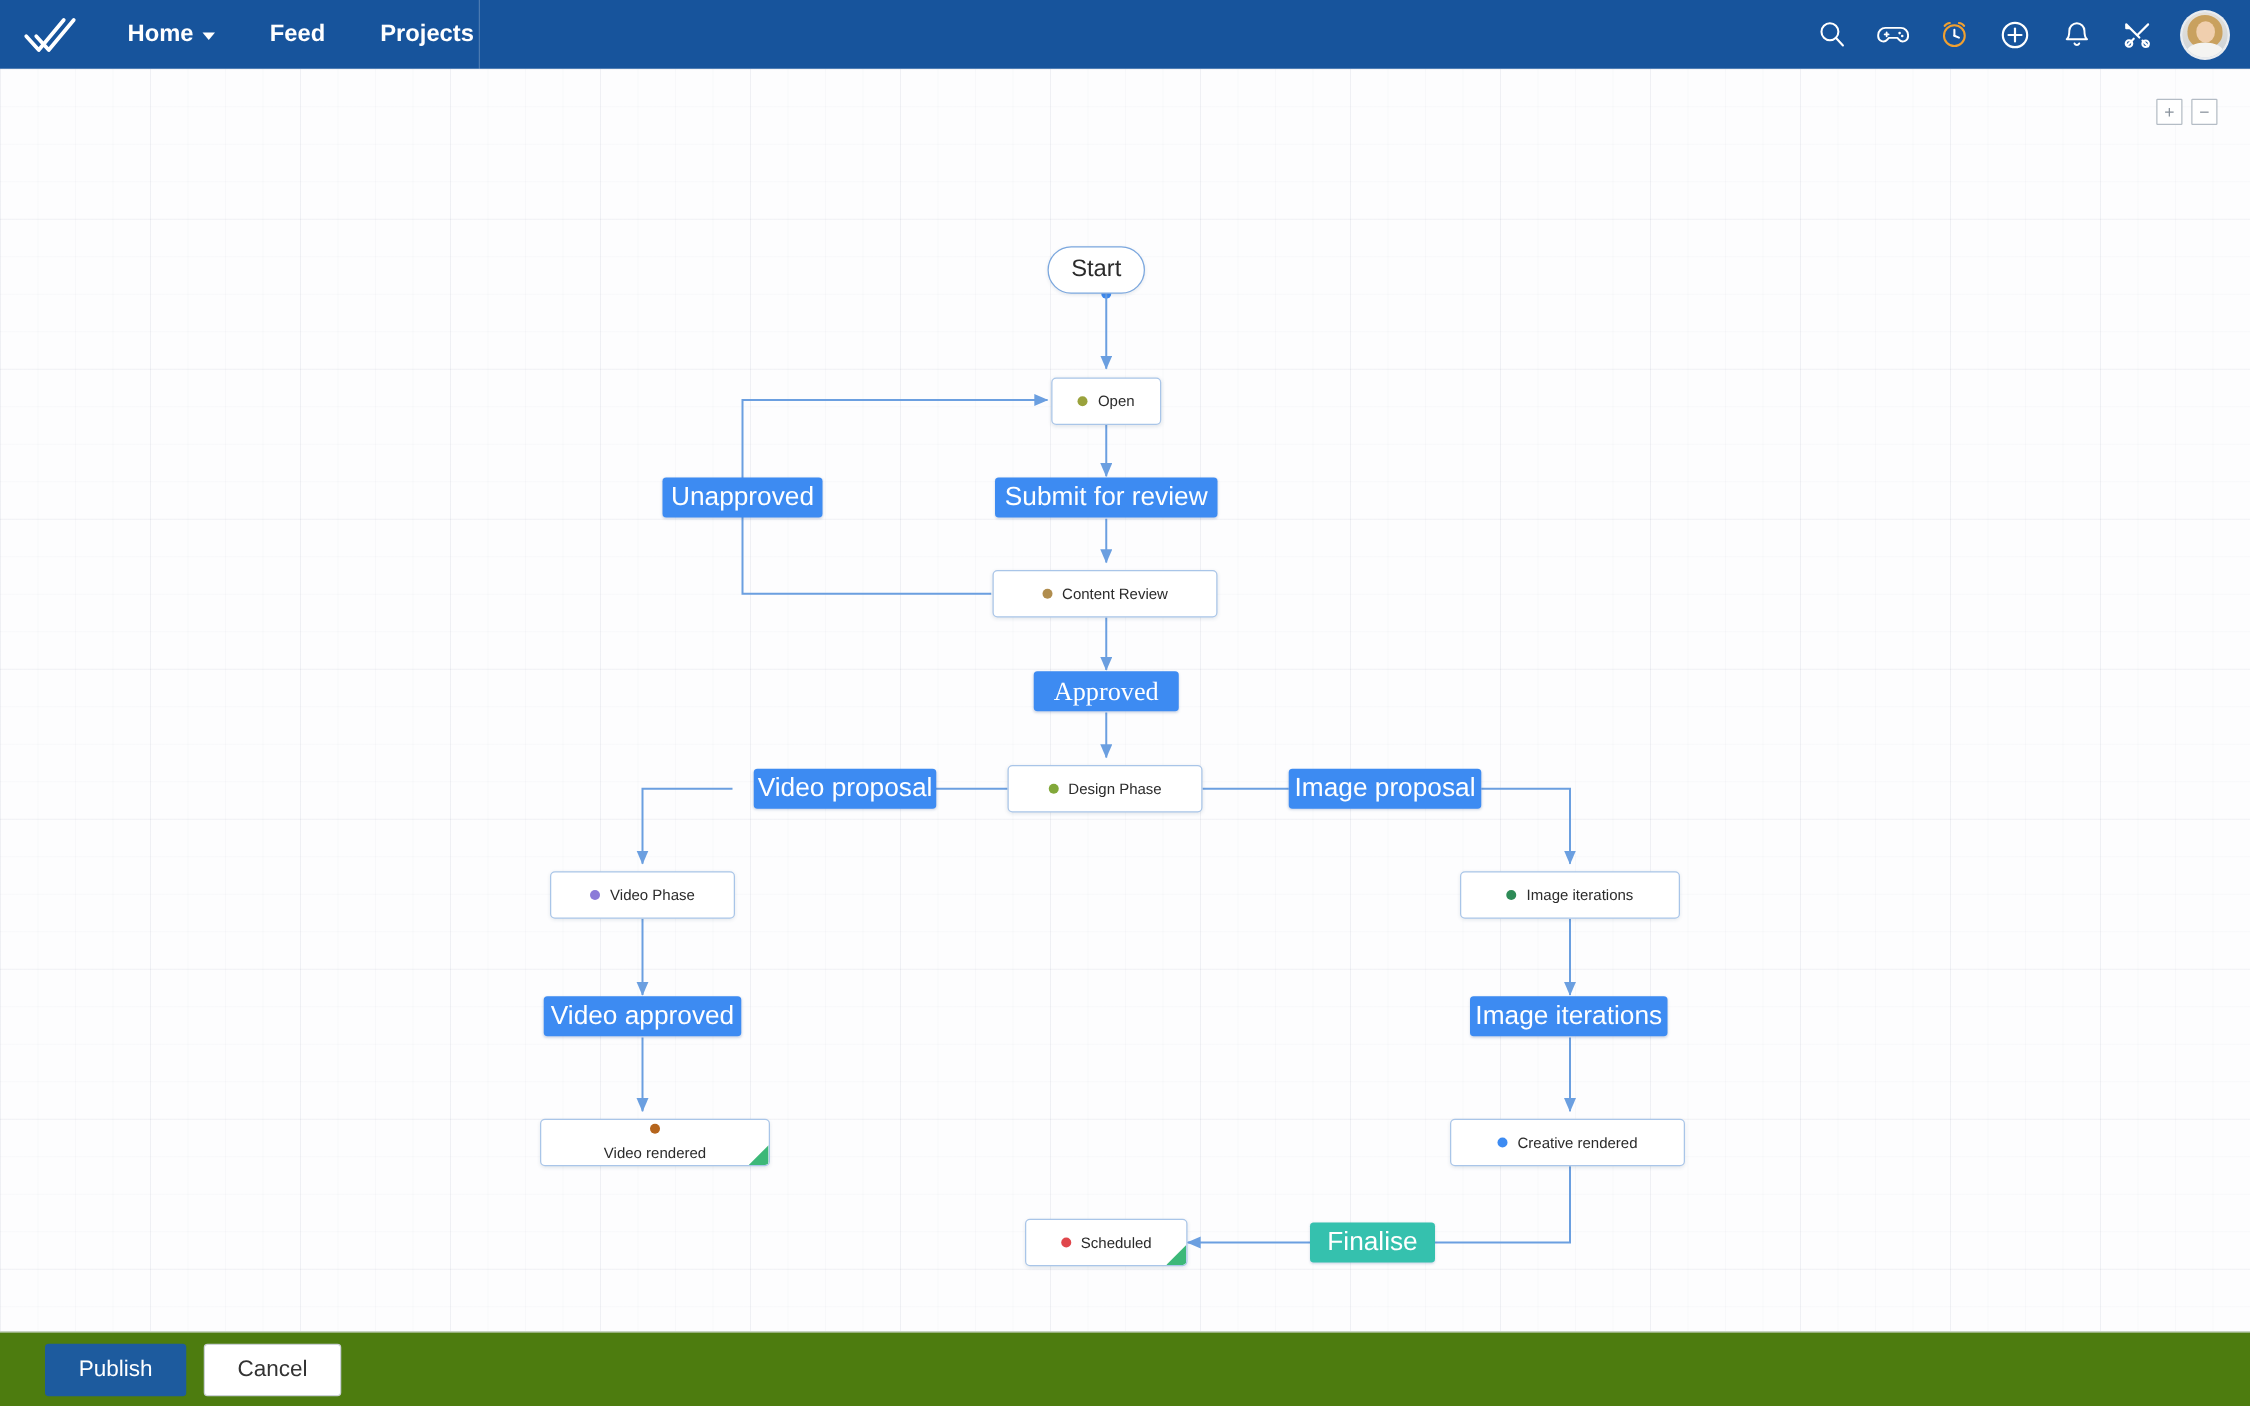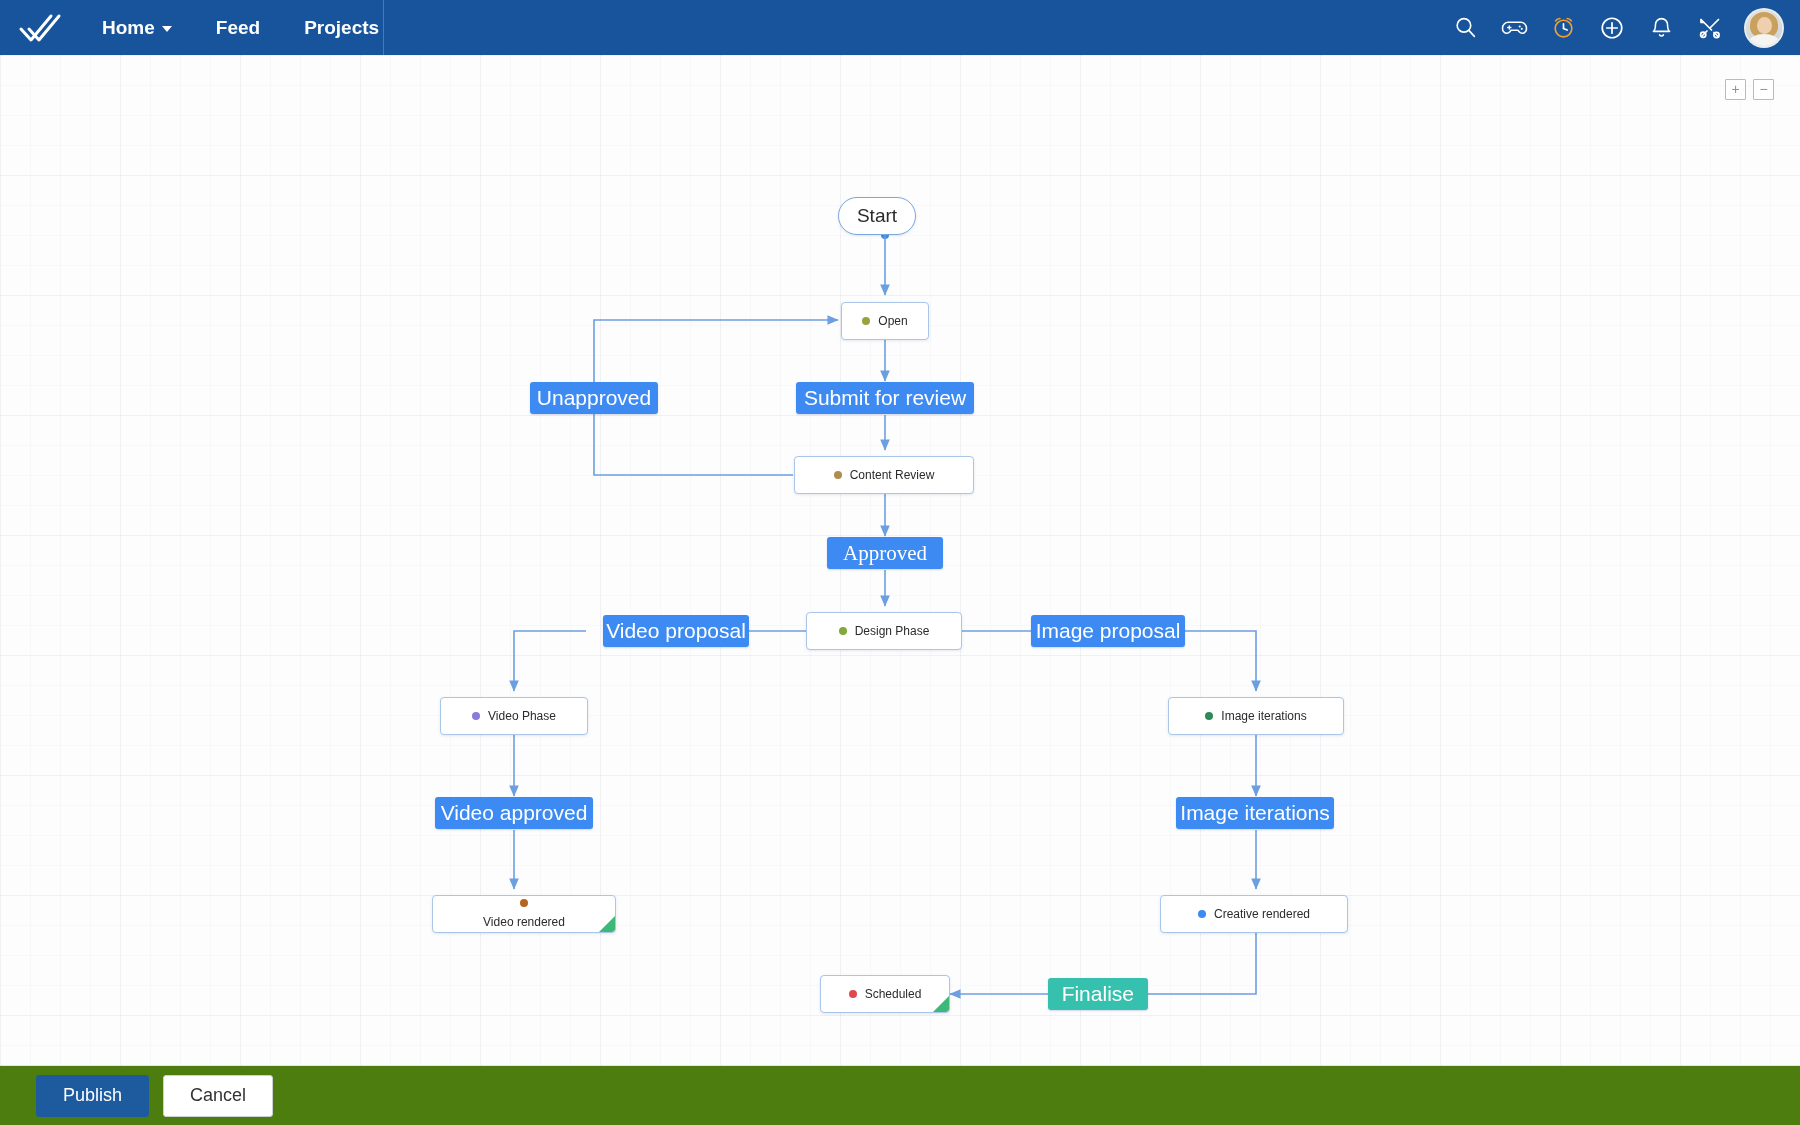--- a/index.html
+++ b/index.html
@@ -137,21 +137,21 @@
     color: #ffffff;
     font-size: 21px;
     border-radius: 3px;
     height: 32px;
     padding: 0 14px;
     display: flex; align-items: center; justify-content: center;
     white-space: nowrap; cursor: pointer;
     box-shadow: 0 1px 2px rgba(30,70,140,0.2);
     z-index: 12;
   }
-  .trans.teal { background: #35c1ae; justify-content: flex-end; }
+  .trans.teal { background: #35c1ae; }
 
   
   .footer {
     position: absolute; left: 0; top: 1065px;
     width: 1800px; height: 60px;
     background: #4d7c0f;
     border-top: 1px solid #e2e5e9;
     display: flex; align-items: center;
     padding-left: 36px; gap: 14px;
   }

